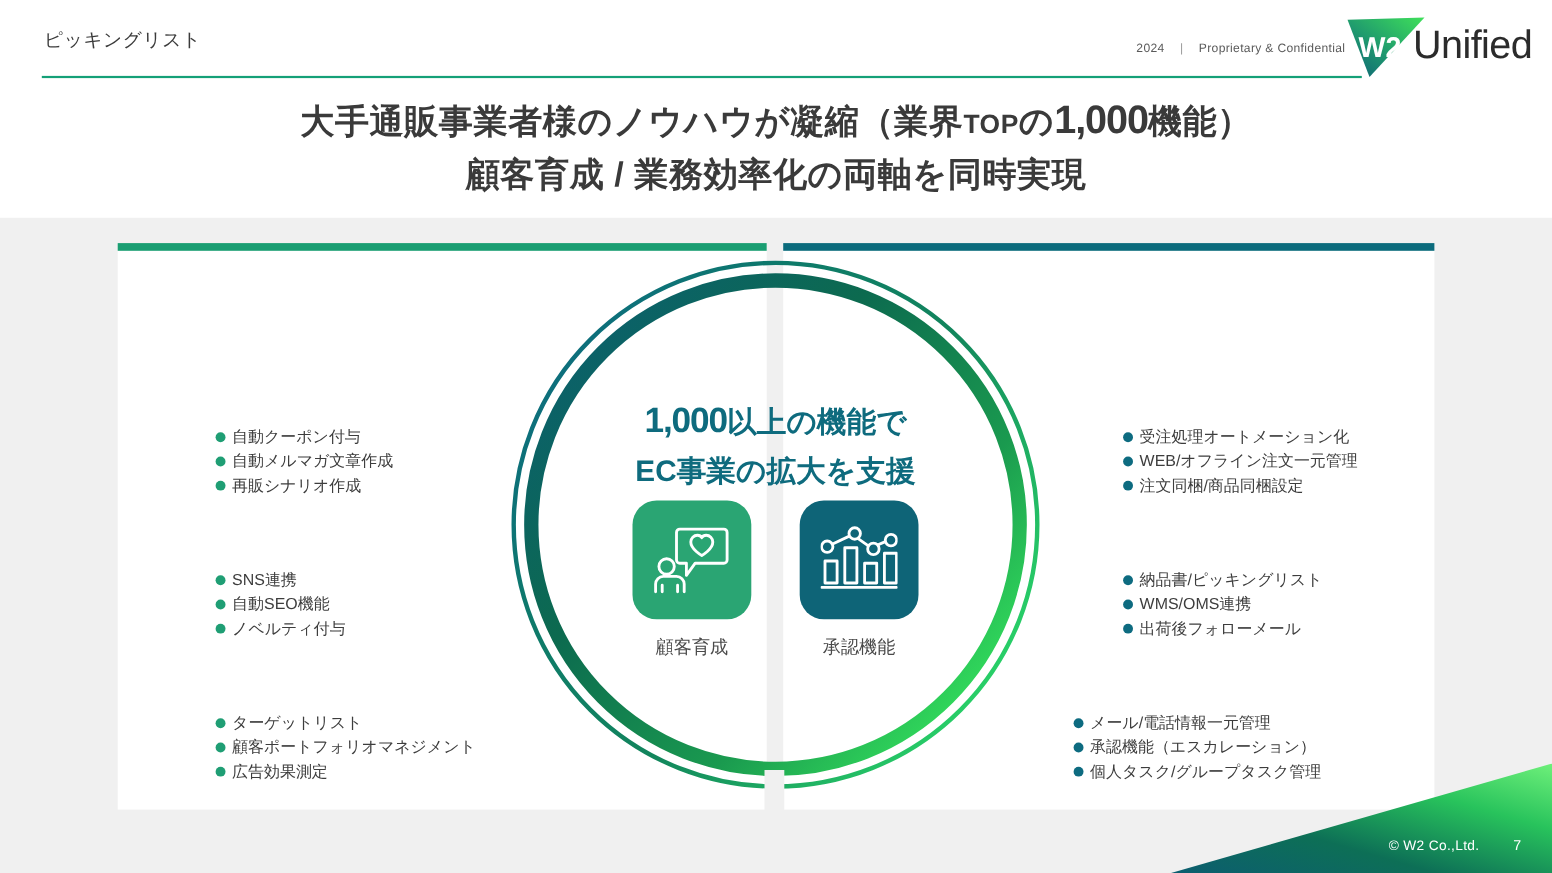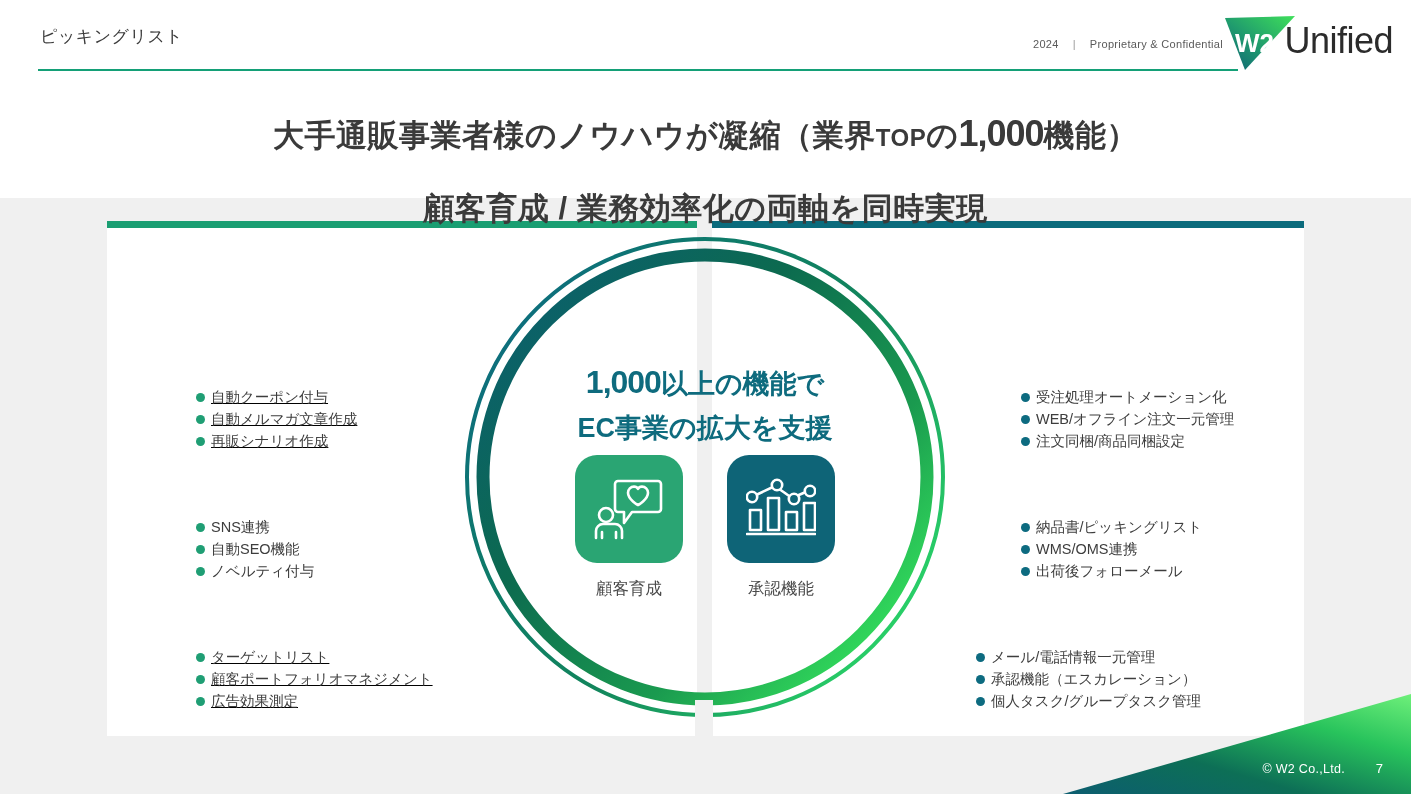--- a/index.html
+++ b/index.html
@@ -41,21 +41,20 @@
   }
 
   
   #title-block{
     position:absolute; left:0; top:82px; width:1411px; height:112px;
     text-align:center; z-index:5;
   }
   .title-line{
     color:#3a3a3a; font-size:31px; font-weight:700; line-height:1.5;
     letter-spacing:.5px;
-    margin-top:25px;
   }
   .title-line .num{ font-size:36px; font-weight:700; letter-spacing:-1px; }
   .title-line .sm{ font-size:24px; font-weight:700; }
 
   
   #body-bg{
     position:absolute; left:0; top:198px; width:1411px; height:596px;
     background:#f0f0f0; z-index:0;
   }
 
@@ -99,23 +98,23 @@
   #pill-r1{ left:986px; top:346px; width:262px; }
   #pill-r2{ left:986px; top:476px; width:262px; }
   #pill-r3{ left:986px; top:606px; width:262px; }
 
   
   .blist{ position:absolute; z-index:3; }
   .bitem{ display:flex; align-items:center; margin-bottom:3px; font-size:14.5px; color:#3d3d3d; }
   .bdot{ width:9px; height:9px; border-radius:50%; flex:0 0 auto; margin-right:6px; }
   .blist.l .bdot{ background:#1f9e74; }
   .blist.r .bdot{ background:#0d6b80; }
-  #list-l1{ left:196px; top:388px;text-decoration:underline; }
+  #list-l1{ left:196px; top:388px; }
   #list-l2{ left:196px; top:518px; }
-  #list-l3{ left:196px; top:648px;text-decoration:underline; }
+  #list-l3{ left:196px; top:648px; }
   #list-r1{ left:1021px; top:388px; }
   #list-r2{ left:1021px; top:518px; }
   #list-r3{ left:976px; top:648px; }
 
   
   #ring{
     position:absolute; left:455px; top:222px; width:500px; height:510px; z-index:4;
   }
   #ring-mask{
     position:absolute; left:695px; top:700px; width:18px; height:40px;

